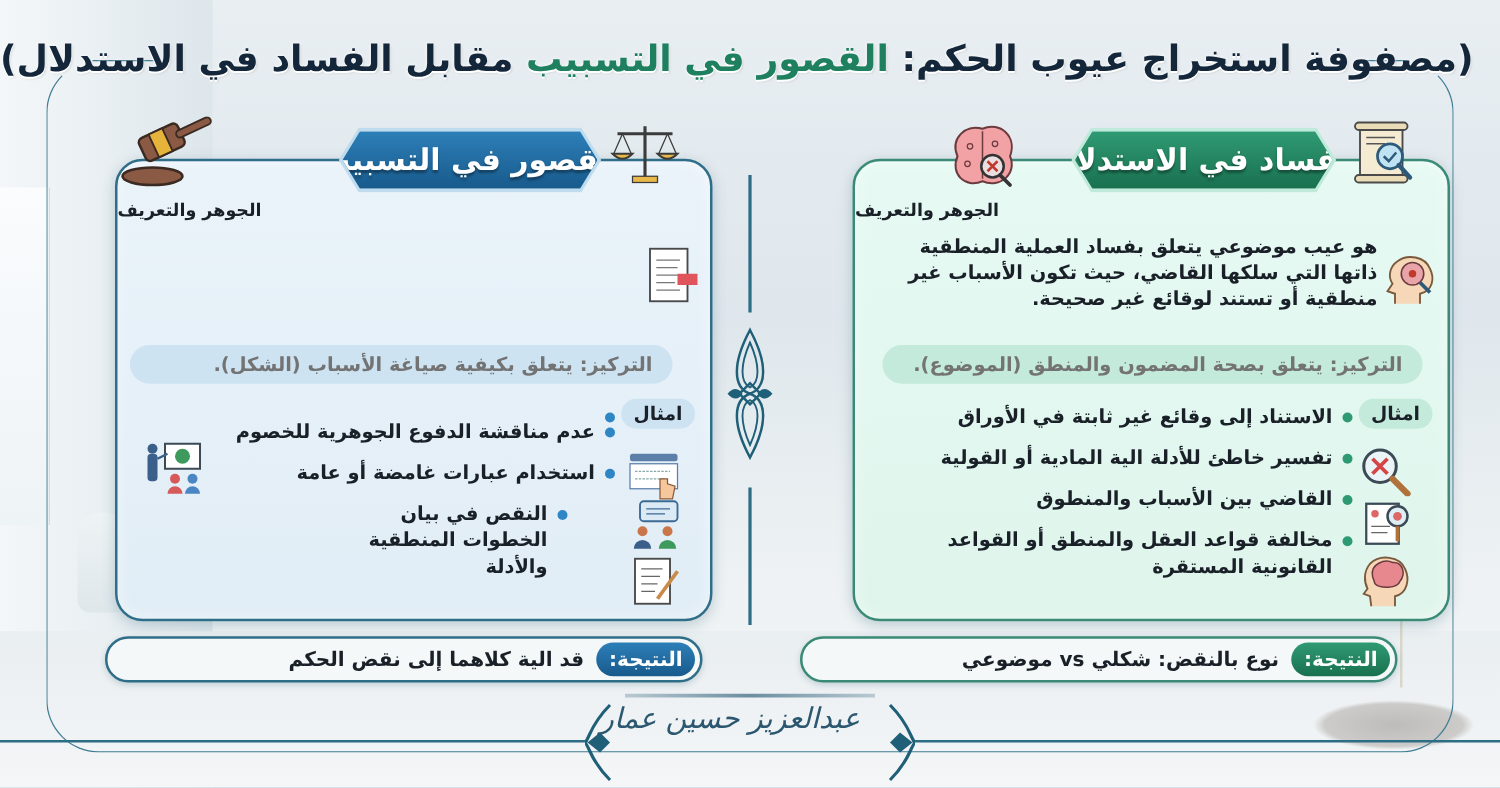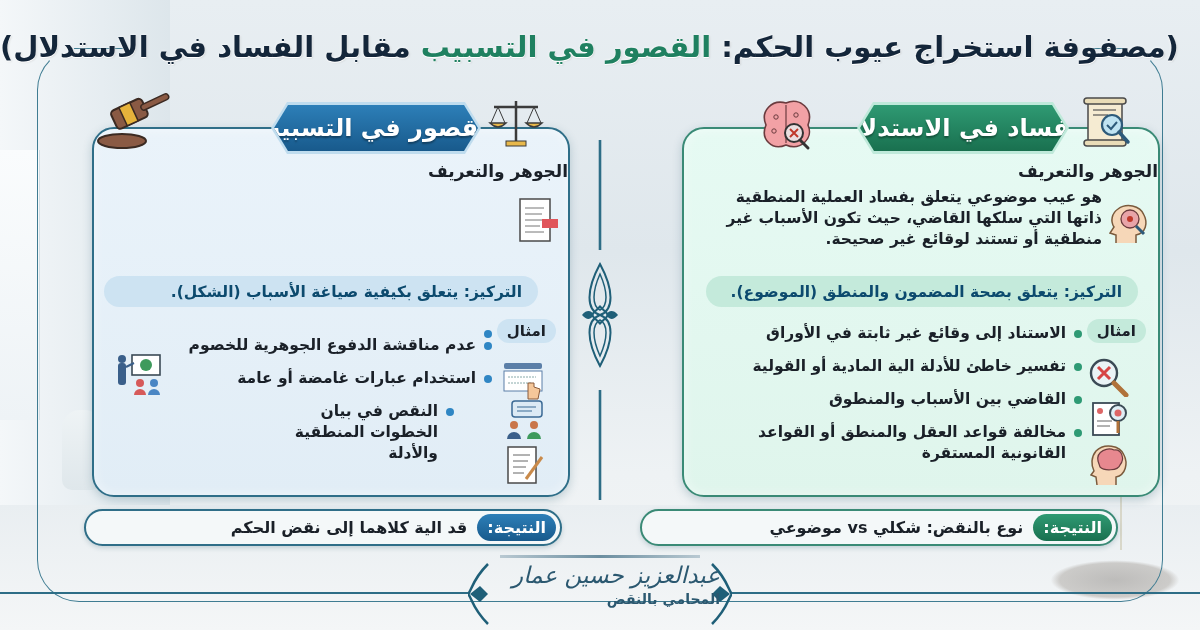--- a/index.html
+++ b/index.html
@@ -103,35 +103,35 @@
     position: absolute; top: -27px; height: 52px;
     clip-path: polygon(16px 0, calc(100% - 16px) 0, 100% 50%, calc(100% - 16px) 100%, 16px 100%, 0 50%);
   }
   .panel.green .banner-outline { right: 89px; width: 212px; background: #bfe9da; }
   .panel.blue .banner-outline { right: 87px; width: 210px; background: #bfdcee; }
 
   .head-icon { position: absolute; }
 
   .sec-title {
     position: absolute; top: 32px; left: 0; right: 0;
-    text-align: right; font-weight: bold; font-size: 17px; color: #1a2028;
+    text-align: left; font-weight: bold; font-size: 14px; color: #1a2028;
   }
   .def {
     position: absolute; top: 58px; right: 48px; width: 380px;
     font-size: 15.5px; font-weight: bold; line-height: 21px; color: #1a2028;
     text-align: right;
   }
   .panel.green .def { right: 56px; left: 36px; width: auto; }
   .def-icon { position: absolute; top: 70px; right: 8px; }
 
   .focus-pill {
     position: absolute; top: 147px; left: 18px; right: 18px; height: 31px;
     border-radius: 16px; padding: 0 16px;
     display: flex; align-items: center;
-    font-size: 15.5px; font-weight: bold; color: #0c4a6e;
+    font-size: 15.5px; font-weight: bold; color: #737373;
   }
   .panel.green .focus-pill { background: #c4eadb; left: 22px; right: 20px; }
   .panel.blue .focus-pill { background: #cde3f2; left: 10px; right: 30px; }
 
   .example-tag {
     position: absolute; top: 190px; right: 12px;
     padding: 3px 10px; border-radius: 12px;
     font-size: 15px; font-weight: bold; color: #1a2028;
   }
   .panel.green .example-tag { background: #c4eadb; }
@@ -174,21 +174,21 @@
   }
   
   .footer-line {
     position: absolute; top: 592px; height: 1.5px; background: #2d6d86;
   }
   .sig-top-line {
     position: absolute; top: 555px; left: 500px; width: 200px; height: 3px;
     background: linear-gradient(90deg, #b9c9d2, #6b8ea0, #b9c9d2);
   }
   .signature {
-    position: absolute; top: 560px; left: 480px; width: 240px; text-align: right;
+    position: absolute; top: 560px; left: 480px; width: 240px; text-align: left;
   }
   .sig-name {
     font-family: "DejaVu Serif", "Liberation Serif", serif;
     font-size: 23px; color: #2b5870; font-style: italic; line-height: 30px;
   }
   .sig-role { font-size: 14px; font-weight: bold; color: #2b5870; line-height: 18px; }
 </style>
 </head>
 <body>
 
@@ -408,14 +408,13 @@
 <svg style="position:absolute; left:468px; top:562px;" width="26" height="64" viewBox="0 0 26 64">
   <path d="M20 2 C4 18 4 28 0 32 C4 36 4 46 20 62" fill="none" stroke="#1f5f78" stroke-width="2.5"></path>
   <path d="M2 32 L12 24 L20 32 L12 40 Z" fill="#1f5f78"></path>
 </svg>
 <svg style="position:absolute; left:706px; top:562px;" width="26" height="64" viewBox="0 0 26 64">
   <path d="M6 2 C22 18 22 28 26 32 C22 36 22 46 6 62" fill="none" stroke="#1f5f78" stroke-width="2.5"></path>
   <path d="M24 32 L14 24 L6 32 L14 40 Z" fill="#1f5f78"></path>
 </svg>
 <div class="signature">
   <div class="sig-name">عبدالعزيز حسين عمار</div>
-  <div class="sig-role">المحامي بالنقض</div>
 </div>
 
 </body></html>

